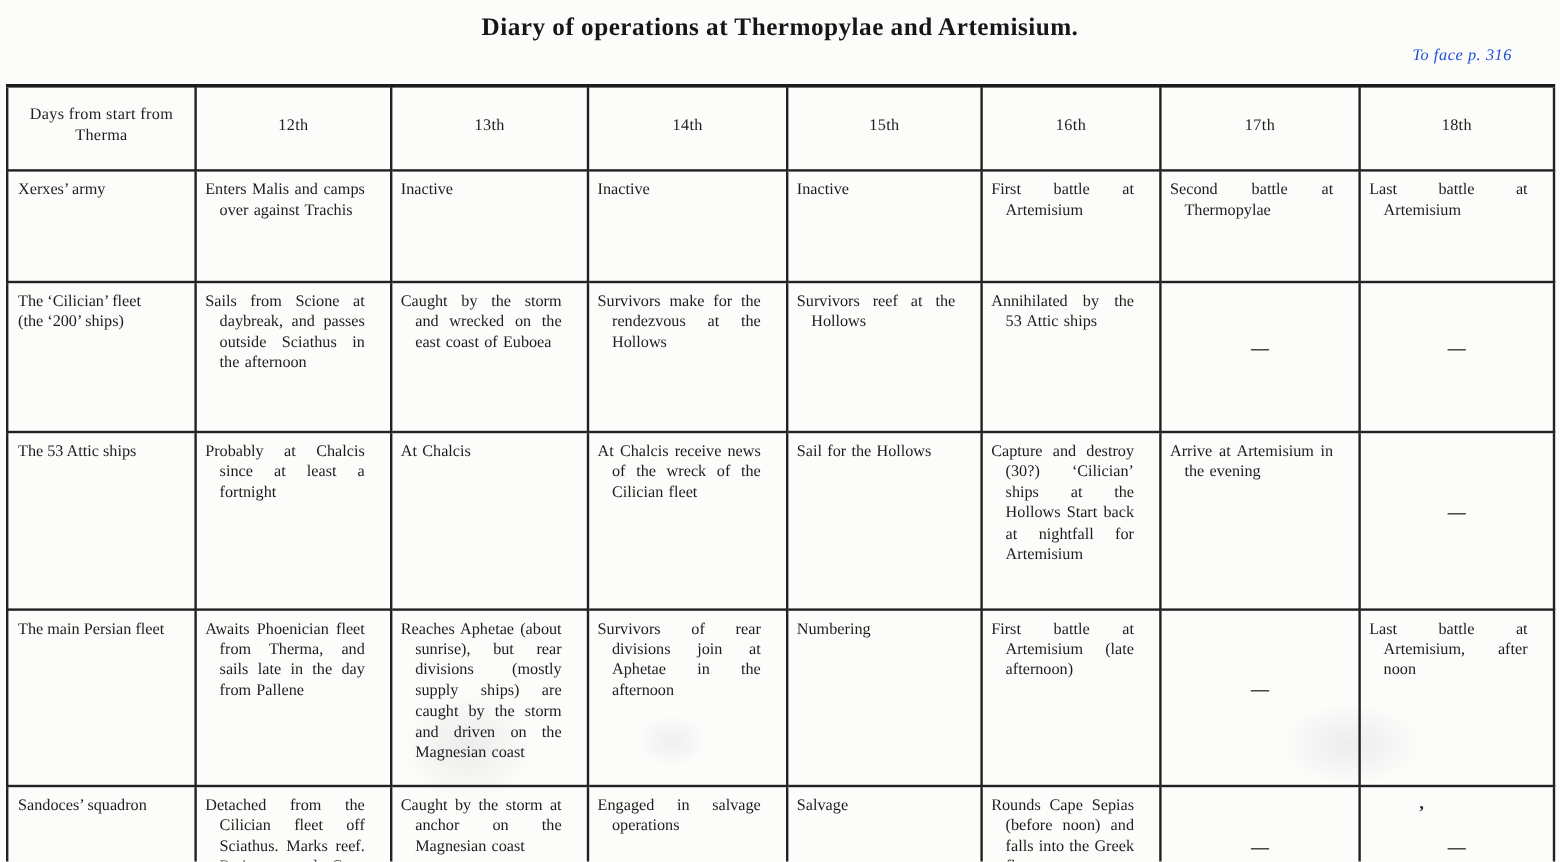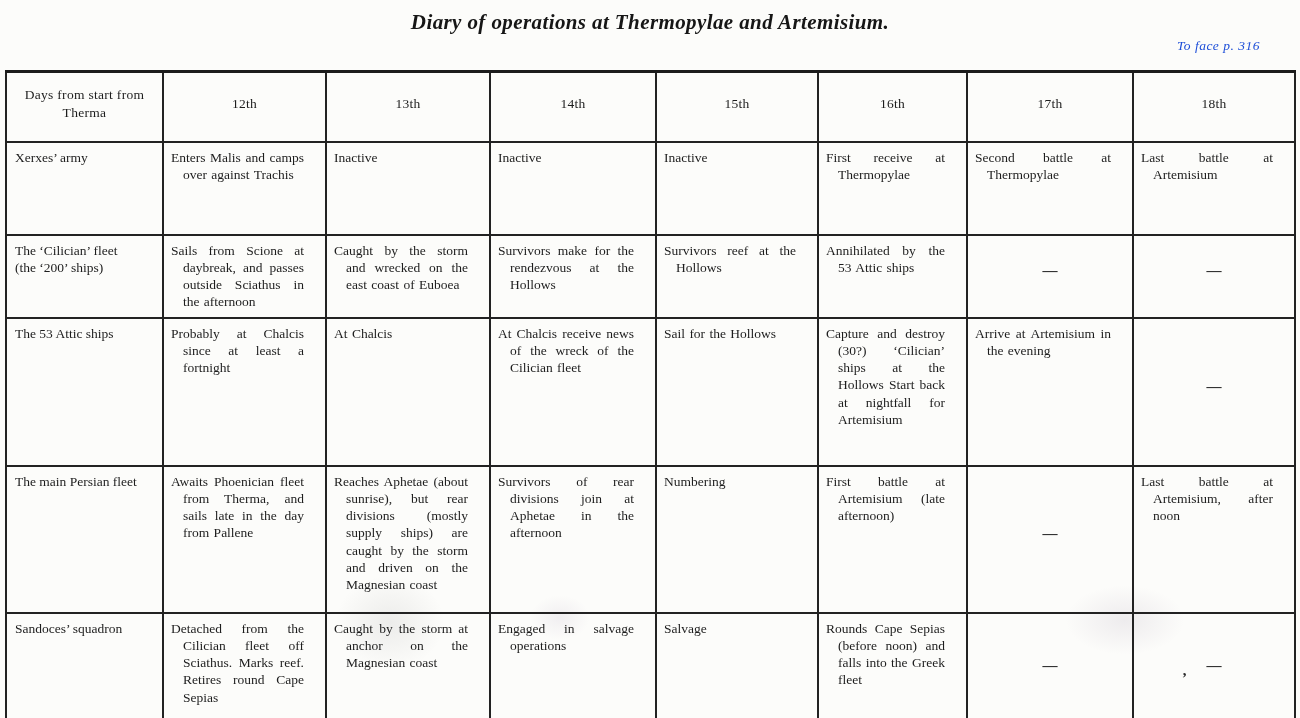--- a/index.html
+++ b/index.html
@@ -10,21 +10,20 @@
     background: #fcfcfa;
     font-family: "Liberation Serif", serif;
     color: #1d1d1d;
     position: relative;
     overflow: hidden;
   }
   .page-title {
     position: absolute;
     top: 10px; left: 0; right: 0;
     text-align: center;
-    font-style: italic;
     font-weight: bold;
     font-size: 21px;
     letter-spacing: 0.4px;
     color: #161616;
   }
   .corner-note {
     position: absolute;
     top: 38px; right: 40px;
     font-style: italic;
     font-size: 13.5px;
@@ -126,25 +125,25 @@
       <th>18th</th>
     </tr>
   </thead>
   <tbody>
     <tr style="height:93px">
       <td class="label">Xerxes’ army</td>
       <td>Enters Malis and camps over against Trachis</td>
       <td>Inactive</td>
       <td>Inactive</td>
       <td>Inactive</td>
-      <td>First receive at Thermopylae</td>
+      <td>First battle at Artemisium</td>
       <td>Second battle at Thermopylae</td>
       <td>Last battle at Artemisium</td>
     </tr>
-    <tr style="height:83px">
+    <tr style="height:125px">
       <td class="label">The ‘Cilician’ fleet (the ‘200’ ships)</td>
       <td>Sails from Scione at daybreak, and passes outside Sciathus in the afternoon</td>
       <td>Caught by the storm and wrecked on the east coast of Euboea</td>
       <td>Survivors make for the rendezvous at the Hollows</td>
       <td>Survivors reef at the Hollows</td>
       <td>Annihilated by the 53 Attic ships</td>
       <td class="dash">—</td>
       <td class="dash">—</td>
     </tr>
     <tr style="height:148px">

